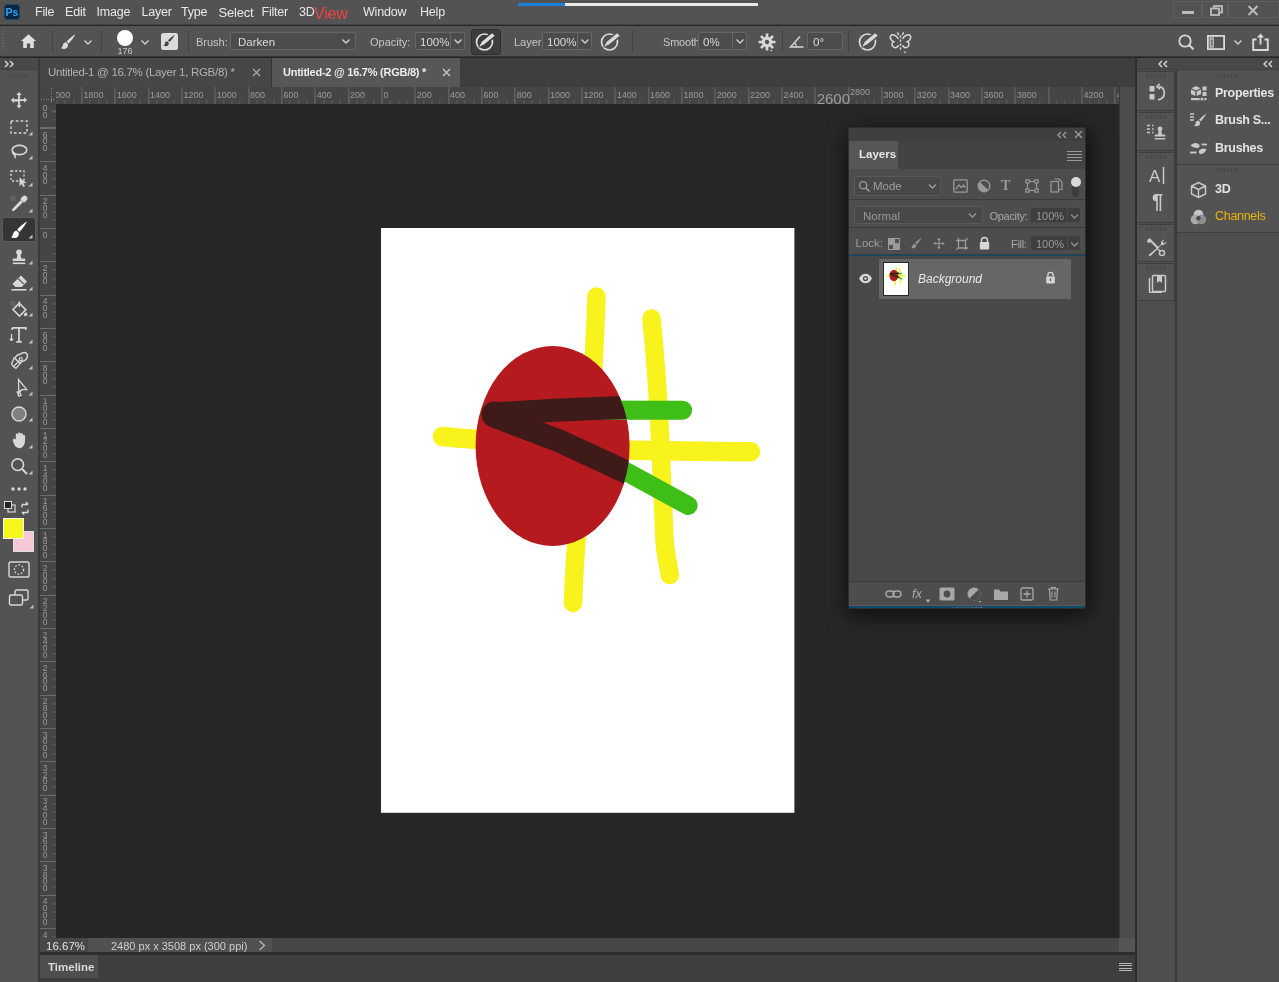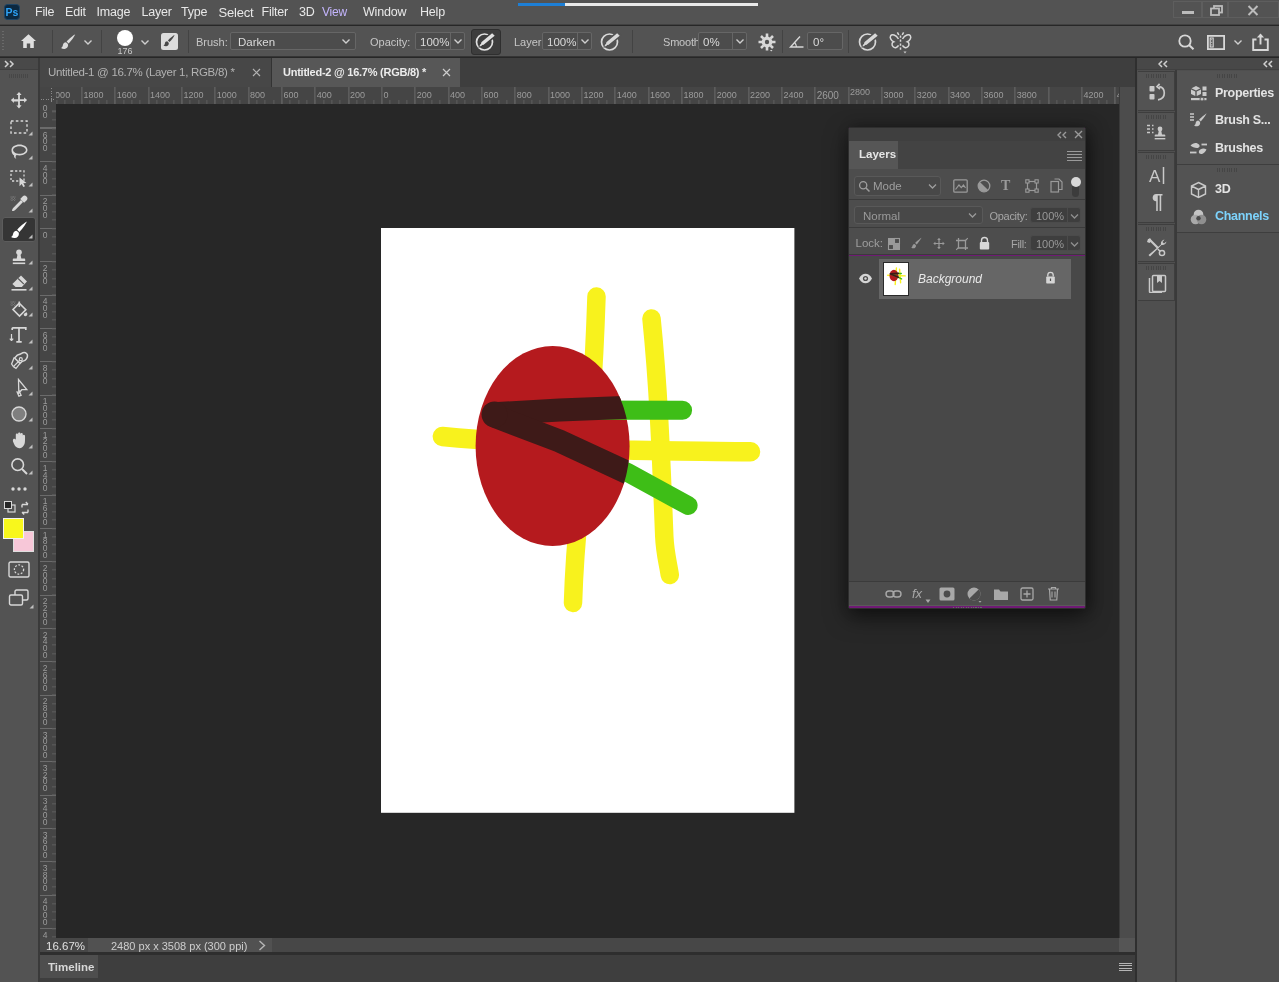--- a/index.html
+++ b/index.html
@@ -14,21 +14,21 @@
 <div class="a" style="left:4px;top:3.5px;width:16px;height:16px;background:#0c2840;border-radius:3.5px;border:1px solid #1d4466"></div>
 <div class="a" style="left:4px;top:5.5px;width:16px;text-align:center;font-size:10.5px;font-weight:bold;color:#2ea3f7">Ps</div>
 <div class="a" style="left:35px;top:5px;font-size:12.5px;color:#e8e8e8;letter-spacing:-0.2px">File</div>
 <div class="a" style="left:65px;top:5px;font-size:12.5px;color:#e8e8e8;letter-spacing:-0.2px">Edit</div>
 <div class="a" style="left:96.5px;top:5px;font-size:12.5px;color:#e8e8e8;letter-spacing:-0.2px">Image</div>
 <div class="a" style="left:141.5px;top:5px;font-size:12.5px;color:#e8e8e8;letter-spacing:-0.2px">Layer</div>
 <div class="a" style="left:181px;top:5px;font-size:12.5px;color:#e8e8e8;letter-spacing:-0.2px">Type</div>
 <div class="a" style="left:218.5px;top:5px;font-size:13px;color:#e8e8e8;letter-spacing:-0.2px">Select</div>
 <div class="a" style="left:261.5px;top:5px;font-size:12.5px;color:#e8e8e8;letter-spacing:-0.2px">Filter</div>
 <div class="a" style="left:299px;top:5px;font-size:12.5px;color:#e8e8e8;letter-spacing:-0.2px">3D</div>
-<div class="a" style="left:322px;top:5px;font-size:12px;color:#c4b5fd;letter-spacing:-0.2px">View</div>
+<div class="a" style="left:314px;top:5px;font-size:16px;color:#ef4444;letter-spacing:-0.2px">View</div>
 <div class="a" style="left:363px;top:5px;font-size:12.5px;color:#e8e8e8;letter-spacing:-0.2px">Window</div>
 <div class="a" style="left:420px;top:5px;font-size:12.5px;color:#e8e8e8;letter-spacing:-0.2px">Help</div>
 <div class="a" style="left:1173px;top:1px;width:29px;height:17px;border:1px solid #5e5e5e"></div>
 <div class="a" style="left:1202px;top:1px;width:26px;height:17px;border:1px solid #5e5e5e"></div>
 <div class="a" style="left:1228px;top:1px;width:51px;height:17px;border:1px solid #5e5e5e"></div>
 <div class="a" style="left:1182px;top:10.5px;width:12px;height:3px;background:#bcbcbc"></div>
 <svg class="a" style="left:1210px;top:4.5px" width="13" height="11" viewBox="0 0 13 11">
 <rect x="4" y="1" width="8" height="6.5" fill="none" stroke="#bcbcbc" stroke-width="1.8"></rect>
 <rect x="1" y="3.5" width="8" height="6.5" fill="#535353" stroke="#bcbcbc" stroke-width="1.8"></rect>
   </svg>
@@ -326,21 +326,21 @@
     <div class="a" style="left:427.4px;top:2.5px;font-size:9px;color:#9c9c9c">600</div>
     <div class="a" style="left:460.7px;top:2.5px;font-size:9px;color:#9c9c9c">800</div>
     <div class="a" style="left:494.1px;top:2.5px;font-size:9px;color:#9c9c9c">1000</div>
     <div class="a" style="left:527.4px;top:2.5px;font-size:9px;color:#9c9c9c">1200</div>
     <div class="a" style="left:560.7px;top:2.5px;font-size:9px;color:#9c9c9c">1400</div>
     <div class="a" style="left:594.1px;top:2.5px;font-size:9px;color:#9c9c9c">1600</div>
     <div class="a" style="left:627.4px;top:2.5px;font-size:9px;color:#9c9c9c">1800</div>
     <div class="a" style="left:660.7px;top:2.5px;font-size:9px;color:#9c9c9c">2000</div>
     <div class="a" style="left:694.1px;top:2.5px;font-size:9px;color:#9c9c9c">2200</div>
     <div class="a" style="left:727.4px;top:2.5px;font-size:9px;color:#9c9c9c">2400</div>
-    <div class="a" style="left:760.7px;top:2.5px;font-size:10px;color:#9c9c9c">2600</div>
+    <div class="a" style="left:760.7px;top:2.5px;font-size:15px;color:#9c9c9c">2600</div>
     <div class="a" style="left:794.1px;top:0;font-size:9px;color:#9c9c9c">2800</div>
     <div class="a" style="left:827.4px;top:2.5px;font-size:9px;color:#9c9c9c">3000</div>
     <div class="a" style="left:860.7px;top:2.5px;font-size:9px;color:#9c9c9c">3200</div>
     <div class="a" style="left:894.1px;top:2.5px;font-size:9px;color:#9c9c9c">3400</div>
     <div class="a" style="left:927.4px;top:2.5px;font-size:9px;color:#9c9c9c">3600</div>
     <div class="a" style="left:960.7px;top:2.5px;font-size:9px;color:#9c9c9c">3800</div>
     <div class="a" style="left:994.1px;top:20px;font-size:11px;color:#9c9c9c">4000</div>
     <div class="a" style="left:1027.4px;top:2.5px;font-size:9px;color:#9c9c9c">4200</div>
     <div class="a" style="left:1060.7px;top:2.5px;font-size:9px;color:#9c9c9c">4400</div>
   </div>
@@ -499,22 +499,22 @@
 <svg class="a" style="left:1189px;top:181px" width="19" height="18" viewBox="0 0 19 18">
 <path d="M9.5 1.5 L16.5 5 V13 L9.5 16.5 L2.5 13 V5 Z M9.5 8.5 L16.5 5 M9.5 8.5 L2.5 5 M9.5 8.5 V16.5" fill="none" stroke="#c9c9c9" stroke-width="1.4"></path>
   </svg>
 <div class="a" style="left:1215px;top:182.0px;font-size:12.5px;font-weight:bold;letter-spacing:-0.3px;color:#e3e3e3">3D</div>
 <svg class="a" style="left:1189px;top:208px" width="19" height="18" viewBox="0 0 19 18">
 <circle cx="9.5" cy="6.5" r="4.8" fill="#c4c4c4"></circle>
 <circle cx="6.5" cy="11.5" r="4.8" fill="#a9a9a9"></circle>
 <circle cx="12.5" cy="11.5" r="4.8" fill="#8f8f8f"></circle>
 <circle cx="9.5" cy="10.2" r="2.2" fill="#4a4a4a"></circle>
   </svg>
-<div class="a" style="left:1215px;top:209.0px;font-size:12.5px;font-weight:bold;letter-spacing:-0.3px;color:#7dd3fc">Channels</div>
-<div class="a" style="left:848px;top:126.5px;width:238px;height:482.5px;background:#701a75;border:1px solid #2e2e2e;box-shadow:0 8px 22px rgba(0,0,0,0.55),4px 0 14px rgba(0,0,0,0.25);border-radius:2px;overflow:hidden">
+<div class="a" style="left:1215px;top:209.0px;font-size:12.5px;font-weight:normal;letter-spacing:-0.3px;color:#eab308">Channels</div>
+<div class="a" style="left:848px;top:126.5px;width:238px;height:482.5px;background:#0c4a6e;border:1px solid #2e2e2e;box-shadow:0 8px 22px rgba(0,0,0,0.55),4px 0 14px rgba(0,0,0,0.25);border-radius:2px;overflow:hidden">
     <div class="a" style="left:0;top:0;width:238px;height:13px;background:#3f3f3f"></div>
     <svg class="a" style="left:208px;top:3px" width="11" height="8" viewBox="0 0 11 8">
       <path d="M4 1 L1 4 l3 3 M9 1 L6 4 l3 3" stroke="#9a9a9a" stroke-width="1.4" fill="none"></path>
     </svg>
     <svg class="a" style="left:225px;top:2.5px" width="9" height="9" viewBox="0 0 9 9">
       <path d="M1 1 L8 8 M8 1 L1 8" stroke="#9a9a9a" stroke-width="1.4"></path>
     </svg>
     <div class="a" style="left:0;top:13px;width:238px;height:28px;background:#434343"></div>
     <div class="a" style="left:0;top:13px;width:48.5px;height:28px;background:#565656"></div>
     <div class="a" style="left:10px;top:20.5px;font-size:11.5px;font-weight:bold;color:#e6e6e6">Layers</div>

